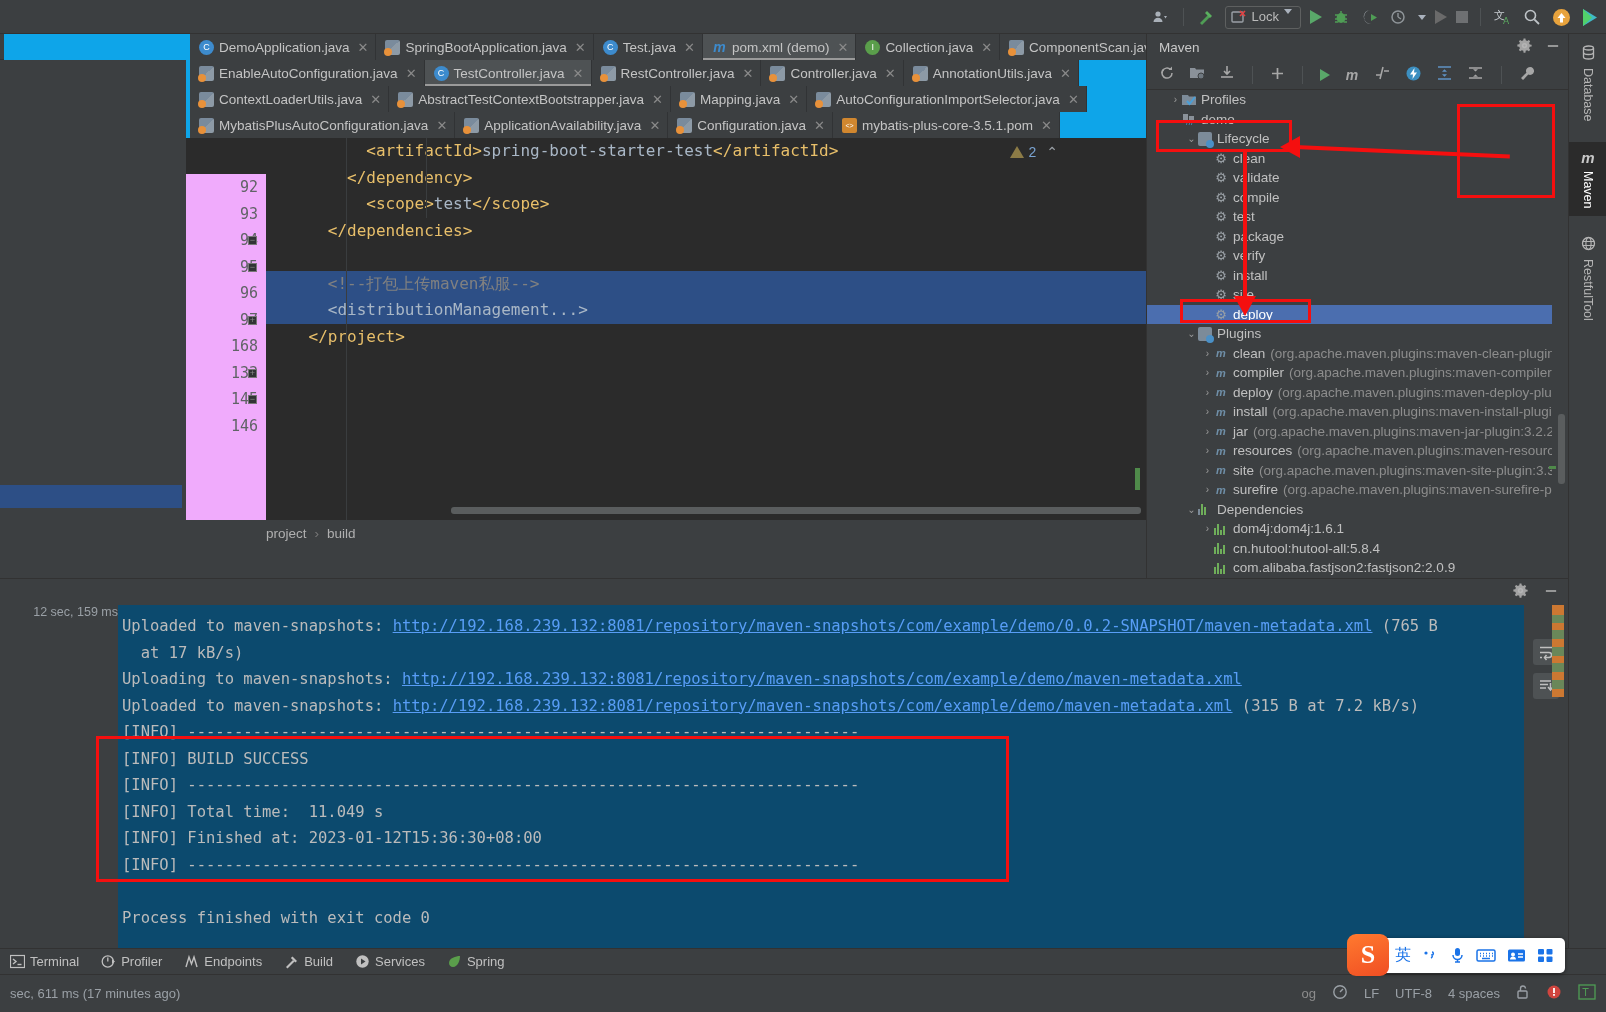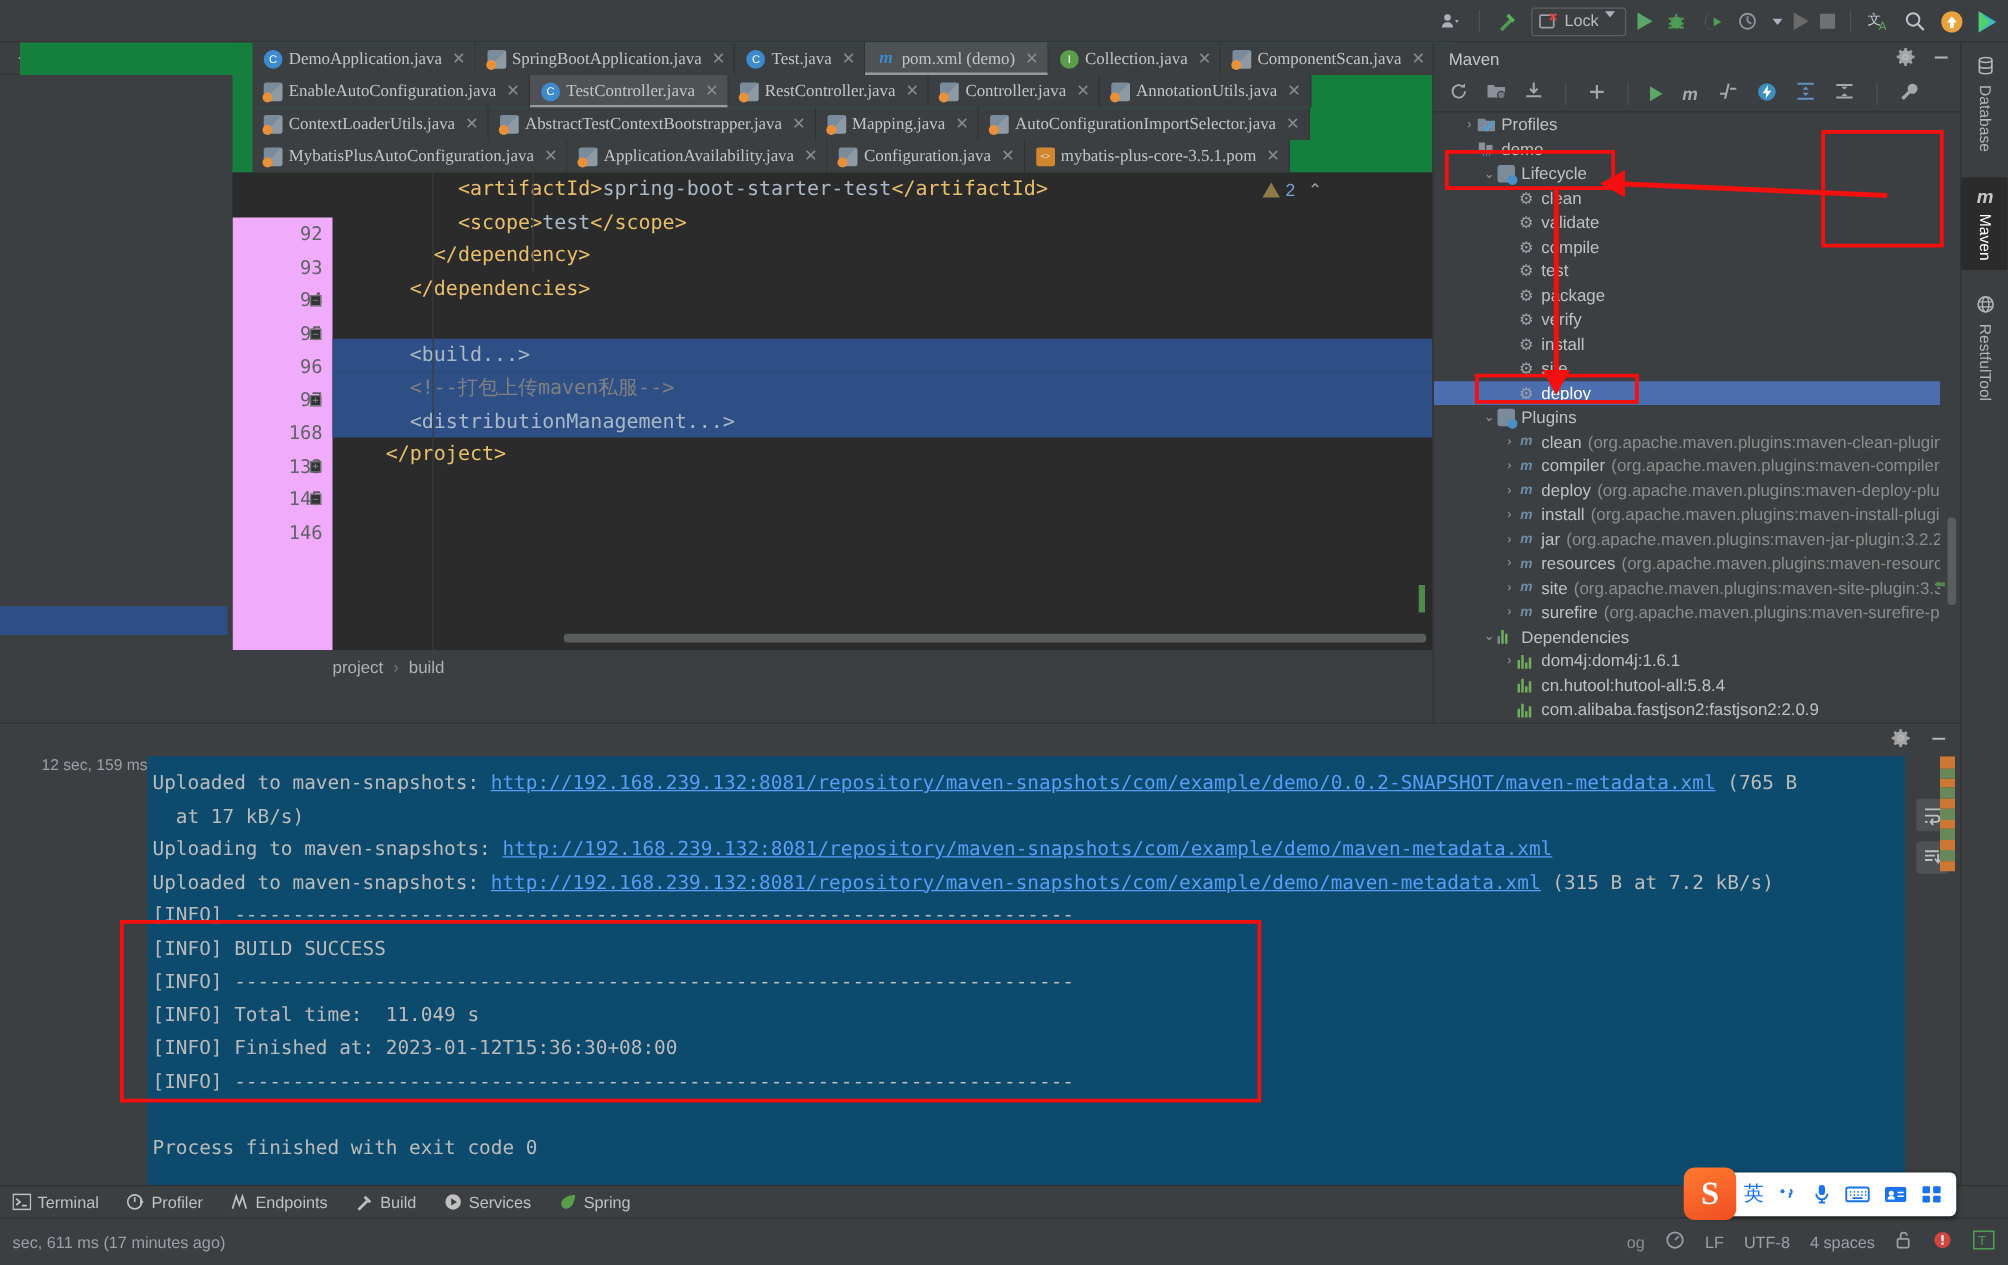--- a/index.html
+++ b/index.html
@@ -27,23 +27,22 @@
     border: 1px solid #5e6060; border-radius: 3px;
     padding: 2px 8px 2px 5px; height: 23px; color: #bbb; font-size: 13px;
   }
   .caret-dn { width: 0; height: 0; border-left: 4px solid transparent; border-right: 4px solid transparent; border-top: 5px solid #aab2bd; }
   .tri-run { width: 0; height: 0; border-top: 7px solid transparent; border-bottom: 7px solid transparent; border-left: 12px solid #59a869; }
   .tri-run.dim { border-left-color: #6a6a6a; }
   .sq-stop { width: 12px; height: 12px; background: #6e7072; }
 
   
   .tabzone {
-    position: absolute; left: 16px; top: 34px; width: 1146px; height: 104px;
-    background: #15803d;
-    font-family: Liberation Serif, serif;
+    position: absolute; left: 4px; top: 34px; width: 1146px; height: 104px;
+    background: #0ea5e9;
   }
   .tabrow { display: flex; height: 26px; align-items: stretch; }
   .tab {
     display: flex; align-items: center; gap: 5px;
     padding: 0 7px 0 9px; font-size: 13.5px; color: #c4c4c4;
     border-right: 1px solid #313335; background: #3c3f41; white-space: nowrap;
     position: relative;
   }
   .tab.active { background: #4e5254; }
   .tab.active.underline::after {
@@ -433,25 +432,24 @@
         <div class="fold" style="left: 62px; top: 141.5px;">+</div>
         <div class="gline">168</div>
         <div class="gline">133</div>
         <div class="fold" style="left: 62px; top: 194.5px;">+</div>
         <div class="gline">145</div>
         <div class="fold" style="left: 62px; top: 221px;">−</div>
         <div class="gline">146</div>
       </div>
     <div class="codearea" id="codearea">
         <div class="cline"><span>          </span><span class="tag">&lt;artifactId&gt;</span><span class="txt">spring-boot-starter-test</span><span class="tag">&lt;/artifactId&gt;</span></div>
+        <div class="cline"><span>        </span><span class="tag">&lt;/dependency&gt;</span></div>
         <div class="cline"><span>          </span><span class="tag">&lt;scope&gt;</span><span class="txt">test</span><span class="tag">&lt;/scope&gt;</span></div>
-        <div class="cline"><span>        </span><span class="tag">&lt;/dependency&gt;</span></div>
         <div class="cline"><span>      </span><span class="tag">&lt;/dependencies&gt;</span></div>
         <div class="cline"><span></span></div>
-        <div class="cline sel"><span>      </span><span class="txt">&lt;build...&gt;</span></div>
         <div class="cline sel"><span>      </span><span class="cmt">&lt;!--打包上传maven私服--&gt;</span></div>
         <div class="cline sel"><span>      </span><span class="txt">&lt;distributionManagement...&gt;</span></div>
         <div class="cline"><span>    </span><span class="tag">&lt;/project&gt;</span></div>
         <div class="cline"><span></span></div>
       </div>
     <div class="vguide" style="left:160px;"></div>
     <div class="vguide" style="left:240px; height:80px;"></div>
     <div class="warnbadge">
       <span class="wtri"></span>
       <span style="color:#7aa3d1;">2</span>

